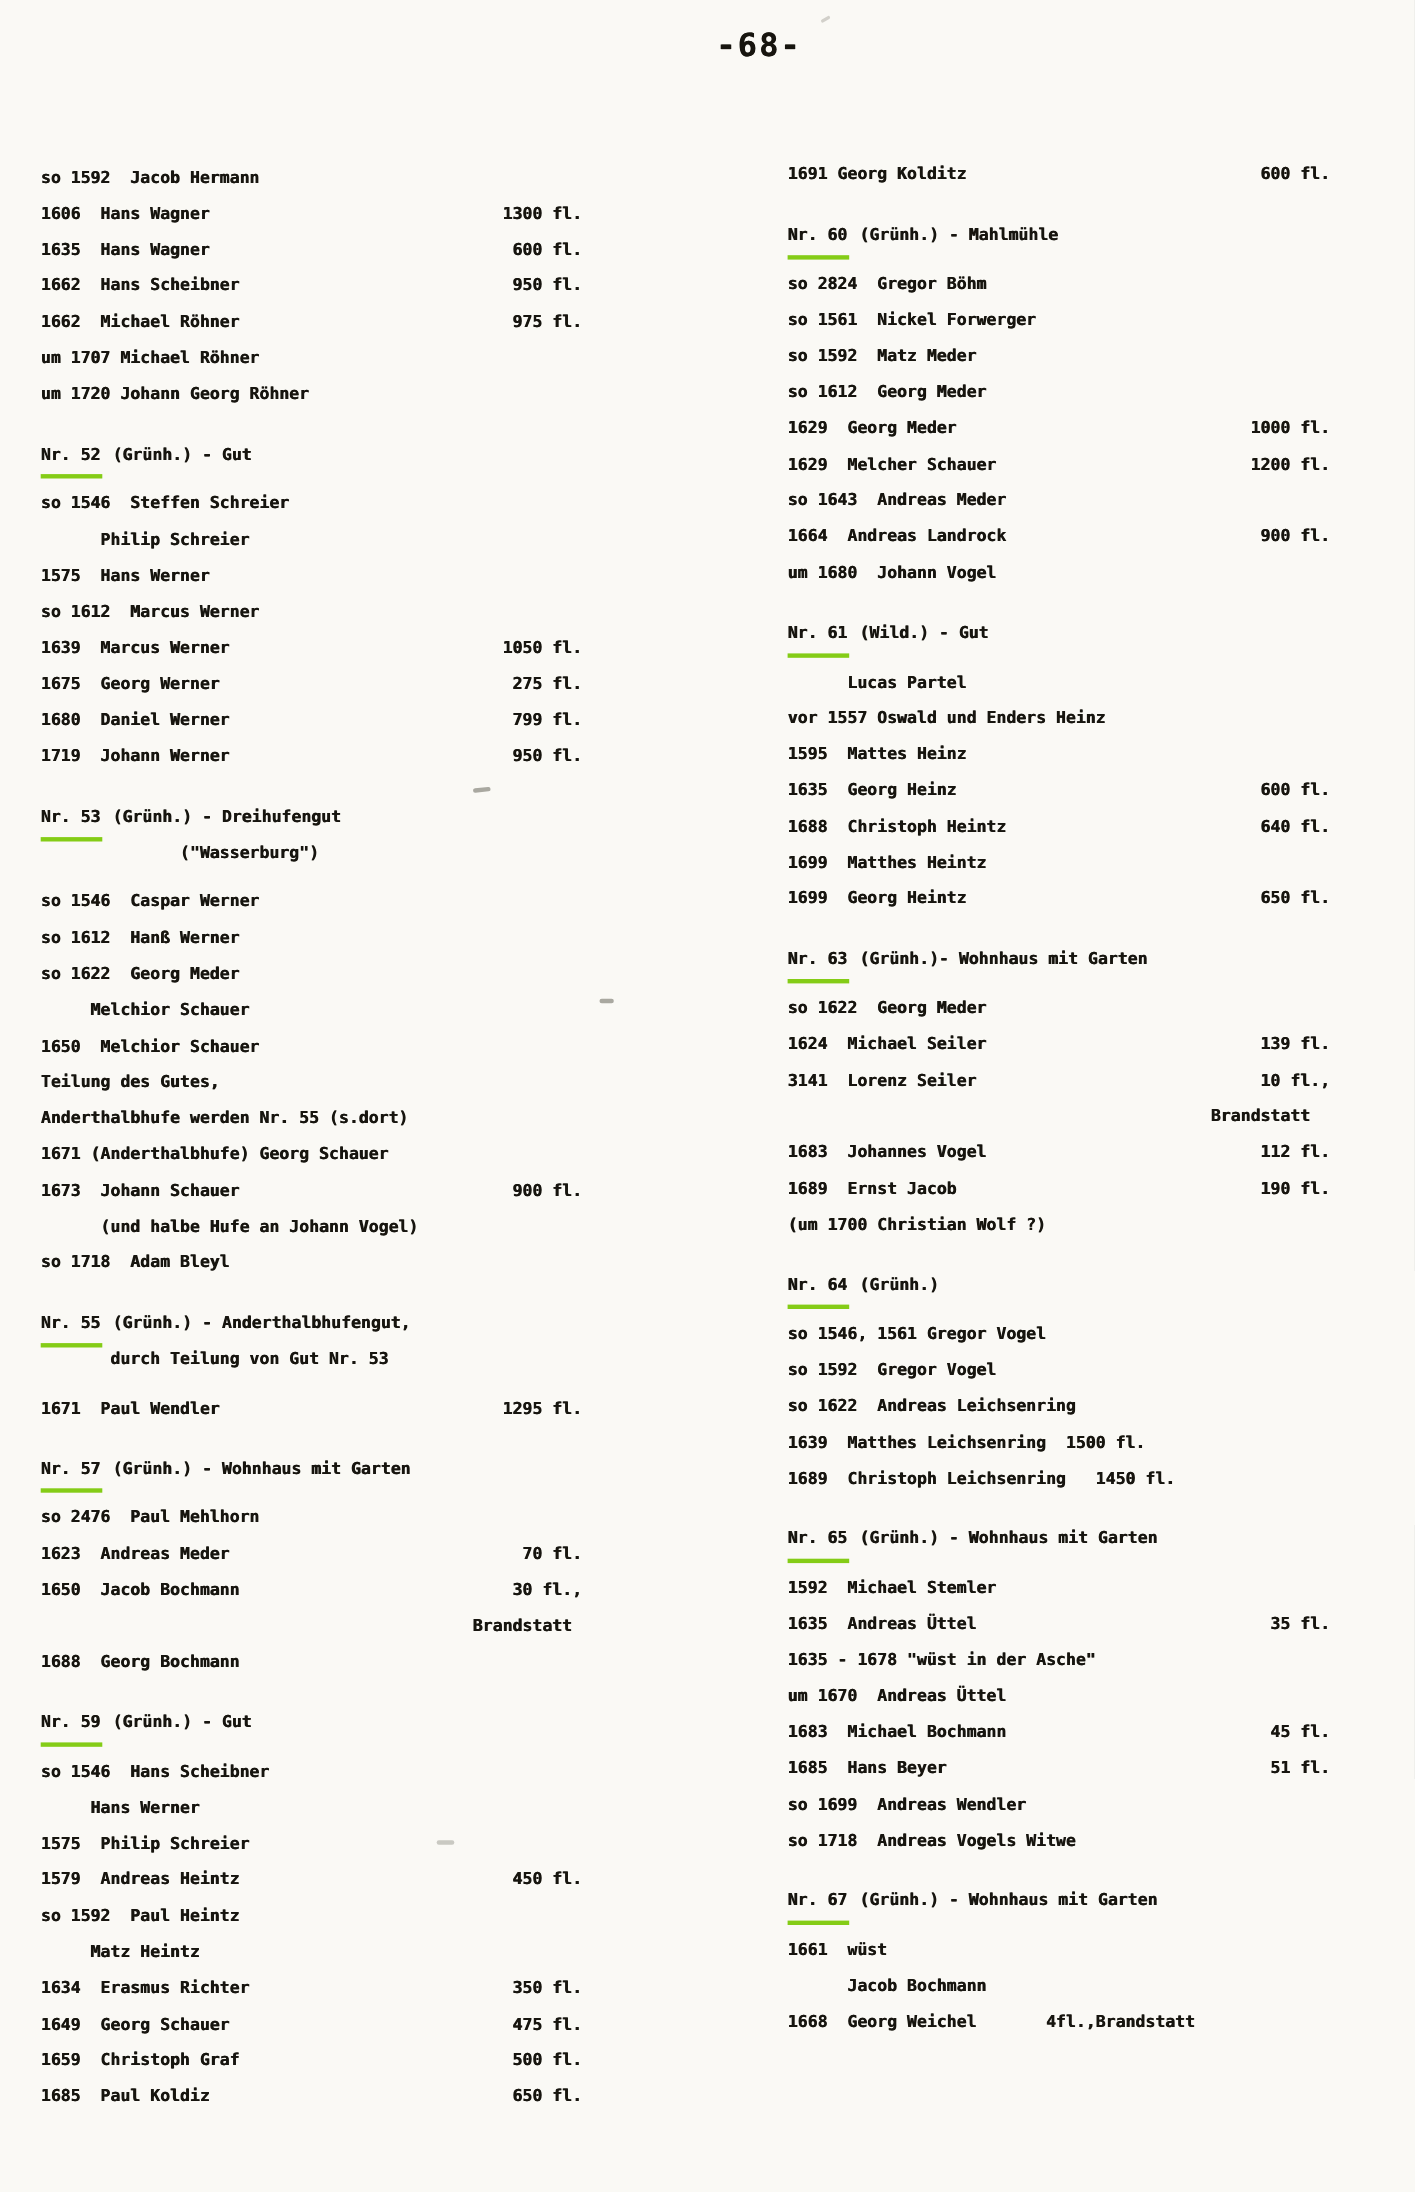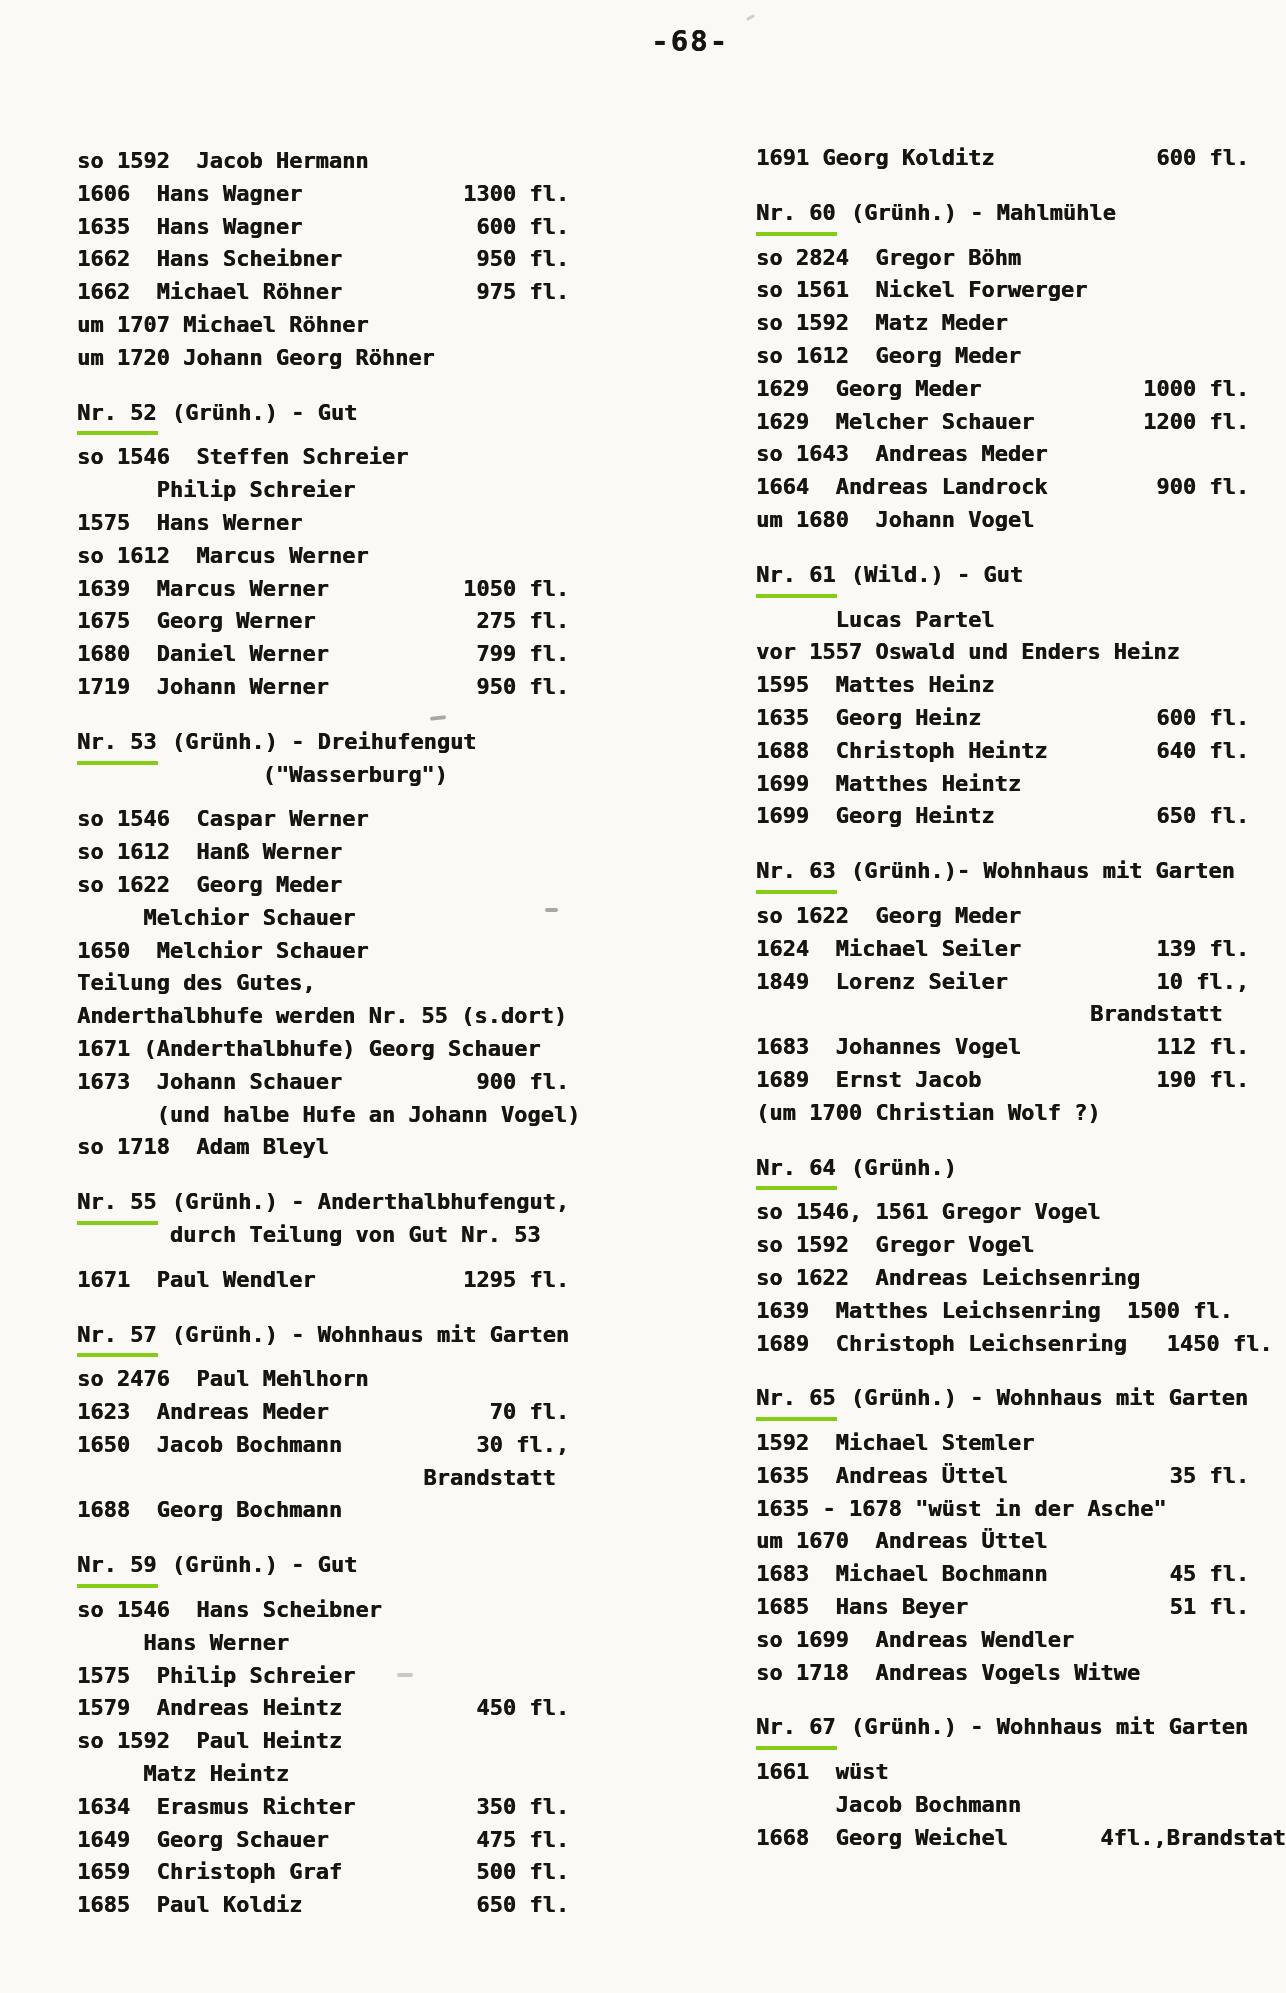--- a/index.html
+++ b/index.html
@@ -19,22 +19,21 @@
     left: 624px;
     top: 24px;
     font-size: 29px;
     letter-spacing: 2px;
     white-space: pre;
     margin-left: 27px;
   }
   .col {
     position: absolute;
     width: 500px;
-    font-size: 22px;
-    margin-left: 40px;
+    font-size: 15px;
   }
   .col-left  { left: 37px;  top: 145px; }
   .col-right { left: 716px; top: 142px; }
   .block { margin-top: 22px; }
   .block:first-child { margin-top: 0; }
   .hdrwrap { margin-bottom: 12px; }
   .hdr, .row {
     position: relative;
     line-height: 32.8px;
     height: 32.8px;
@@ -169,21 +168,21 @@
         <div class="row"><span class="t">1688  Christoph Heintz</span><span class="amt">640 fl.</span></div>
         <div class="row"><span class="t">1699  Matthes Heintz</span></div>
         <div class="row"><span class="t">1699  Georg Heintz</span><span class="amt">650 fl.</span></div>
       </div>
       <div class="block">
         <div class="hdrwrap">
           <div class="hdr"><span class="hnum">Nr. 63</span><span class="hrest"> (Grünh.)- Wohnhaus mit Garten</span></div>
         </div>
         <div class="row"><span class="t">so 1622  Georg Meder</span></div>
         <div class="row"><span class="t">1624  Michael Seiler</span><span class="amt">139 fl.</span></div>
-        <div class="row"><span class="t">1849  Lorenz Seiler</span><span class="amt">10 fl.,</span></div>
+        <div class="row"><span class="t">3141  Lorenz Seiler</span><span class="amt">10 fl.,</span></div>
         <div class="row"><span class="t"></span><span class="amt">Brandstatt  </span></div>
         <div class="row"><span class="t">1683  Johannes Vogel</span><span class="amt">112 fl.</span></div>
         <div class="row"><span class="t">1689  Ernst Jacob</span><span class="amt">190 fl.</span></div>
         <div class="row"><span class="t">(um 1700 Christian Wolf ?)</span></div>
       </div>
       <div class="block">
         <div class="hdrwrap">
           <div class="hdr"><span class="hnum">Nr. 64</span><span class="hrest"> (Grünh.)</span></div>
         </div>
         <div class="row"><span class="t">so 1546, 1561 Gregor Vogel</span></div>

